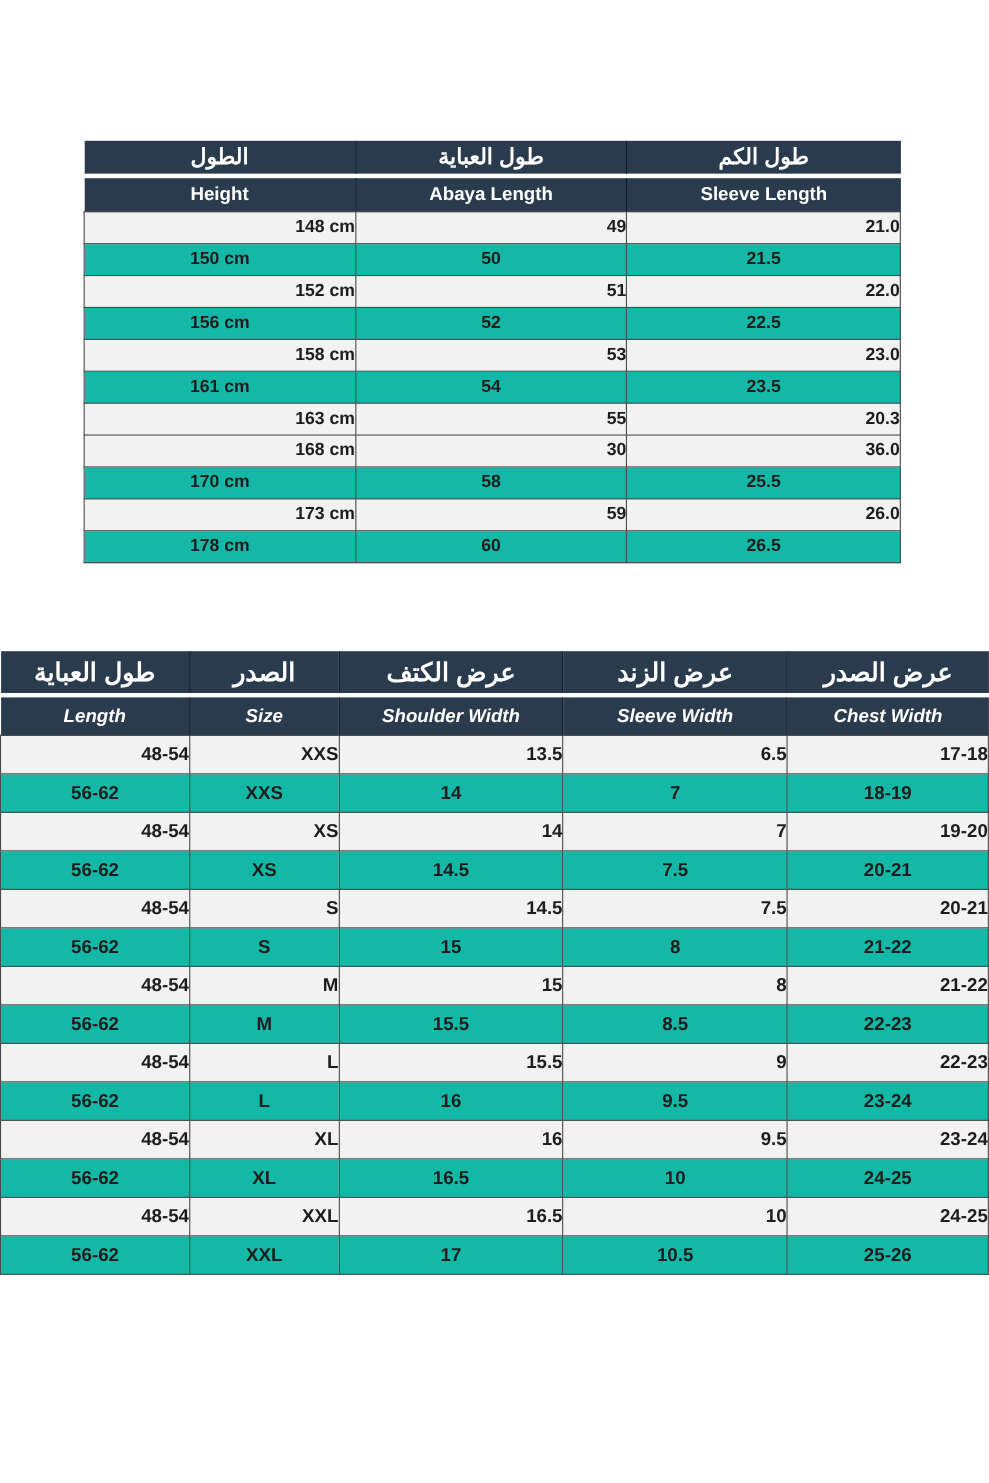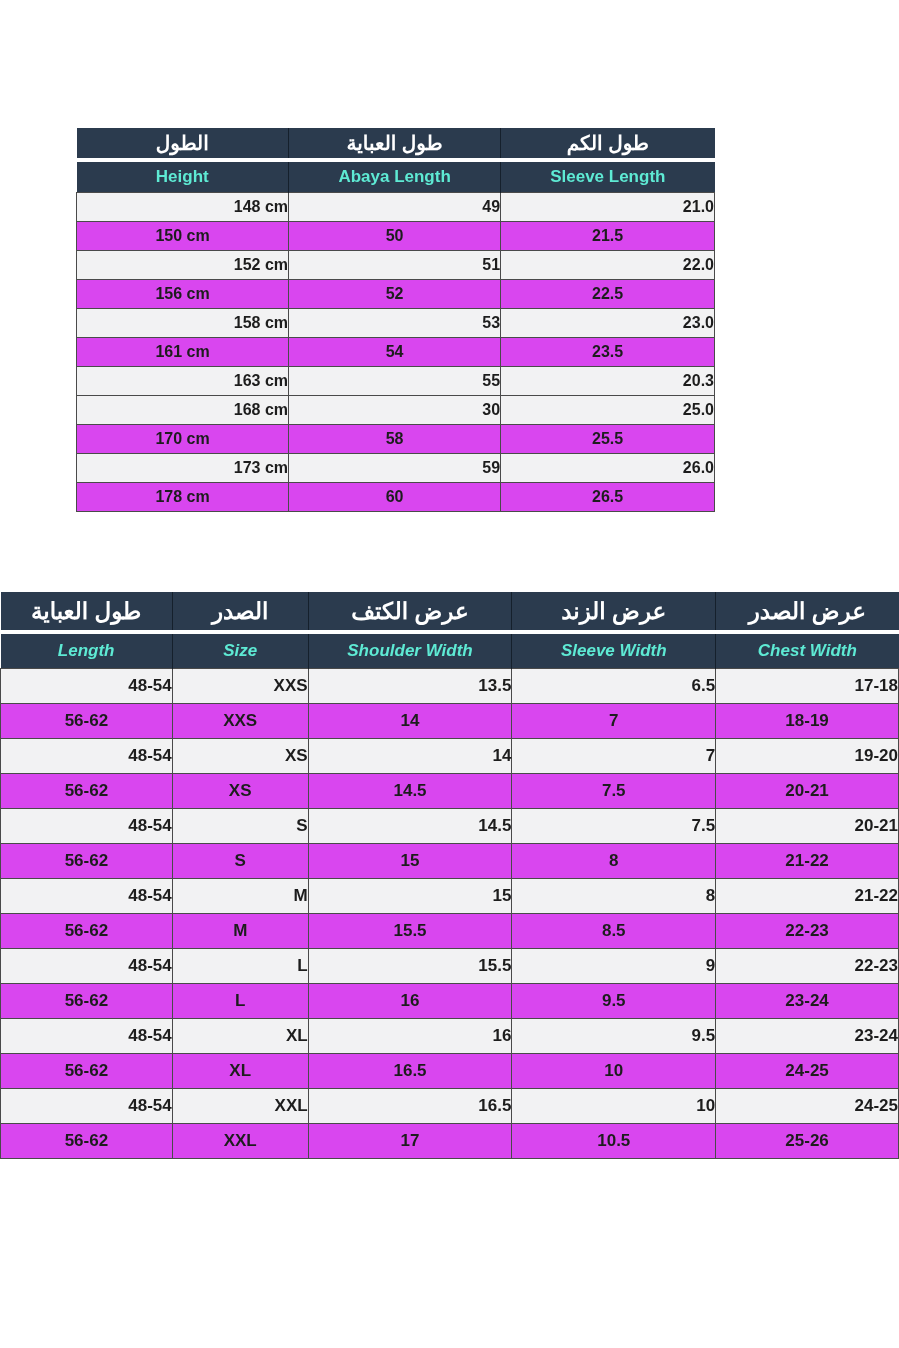--- a/index.html
+++ b/index.html
@@ -13,21 +13,21 @@
     position: relative;
     font-family: "Liberation Sans", sans-serif;
     overflow: hidden;
   }
 
   
   .t1-wrap {
     position: absolute;
     left: 76px;
     top: 128px;
-    width: 639px;
+    width: 743px;
   }
   table.sz {
     border-collapse: collapse;
     table-layout: fixed;
     width: 100%;
   }
   table.sz td, table.sz th {
     padding: 0;
     margin: 0;
   }
@@ -52,21 +52,21 @@
   
   .gap-row td {
     height: 4px;
     background: #ffffff;
     border: none;
   }
 
   
   .en-head th {
     background: #2b3b4e;
-    color: #5eead4;
+    color: #ffffff;
     font-size: 17px;
     font-weight: 700;
     height: 30px;
     line-height: 30px;
     text-align: center;
     border-left: 1.5px solid #15202c;
     border-right: 1.5px solid #15202c;
     white-space: nowrap;
   }
   .en-head th:first-child { border-left: none; }
@@ -77,21 +77,21 @@
     height: 28px;
     line-height: 28px;
     text-align: center;
     font-size: 16px;
     font-weight: 700;
     color: #1d1d1d;
     border: 1px solid #4a4a4a;
     white-space: nowrap;
   }
   .sz tbody tr.odd  td { background: #f2f2f3; text-align: right; }
-  .sz tbody tr.even td { background: #d946ef; }
+  .sz tbody tr.even td { background: #14b8a6; }
 
   
   .t2-wrap {
     position: absolute;
     left: 0px;
     top: 592px;
     width: 899px;
   }
   .t2-wrap .ar-head th { font-size: 23px; height: 38px; line-height: 38px; }
   .t2-wrap .en-head th { font-size: 17px; height: 34px; line-height: 34px; font-style: italic; }
@@ -156,21 +156,21 @@
           <td>23.5</td>
         </tr>
         <tr class="odd">
           <td>163 cm</td>
           <td>55</td>
           <td>20.3</td>
         </tr>
         <tr class="odd">
           <td>168 cm</td>
           <td>30</td>
-          <td>25.0</td>
+          <td>36.0</td>
         </tr>
         <tr class="even">
           <td>170 cm</td>
           <td>58</td>
           <td>25.5</td>
         </tr>
         <tr class="odd">
           <td>173 cm</td>
           <td>59</td>
           <td>26.0</td>

